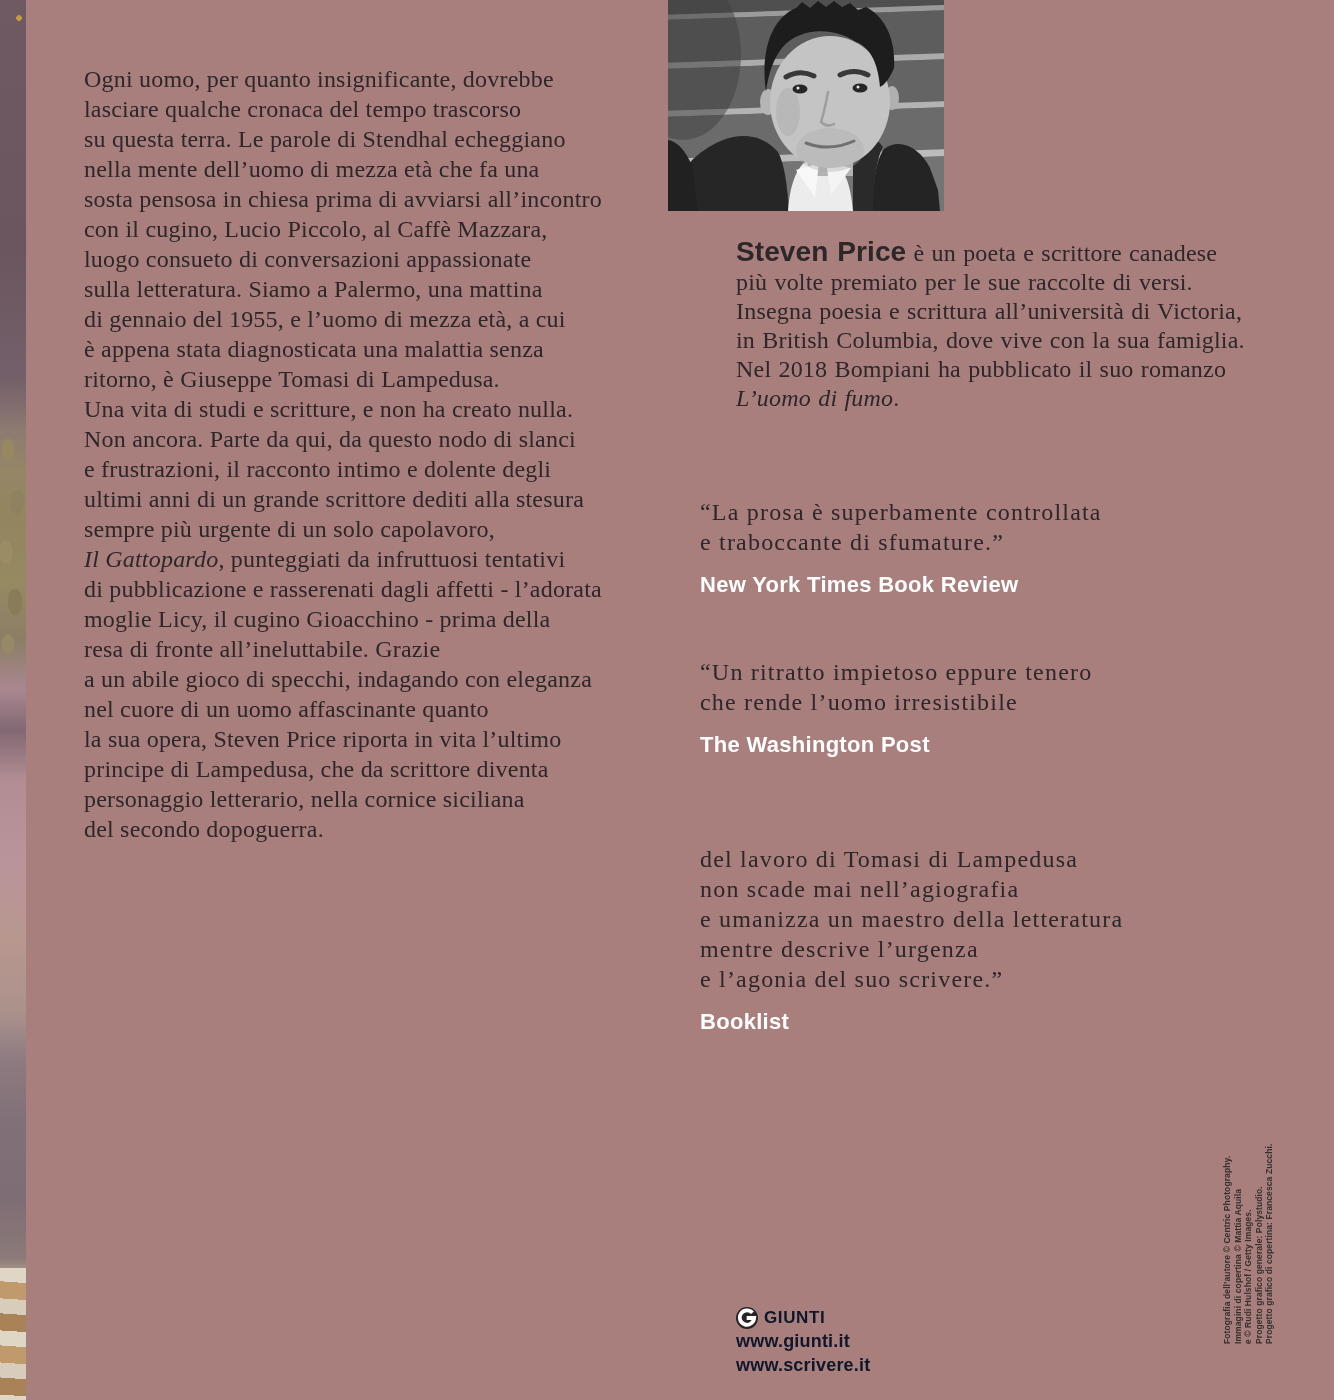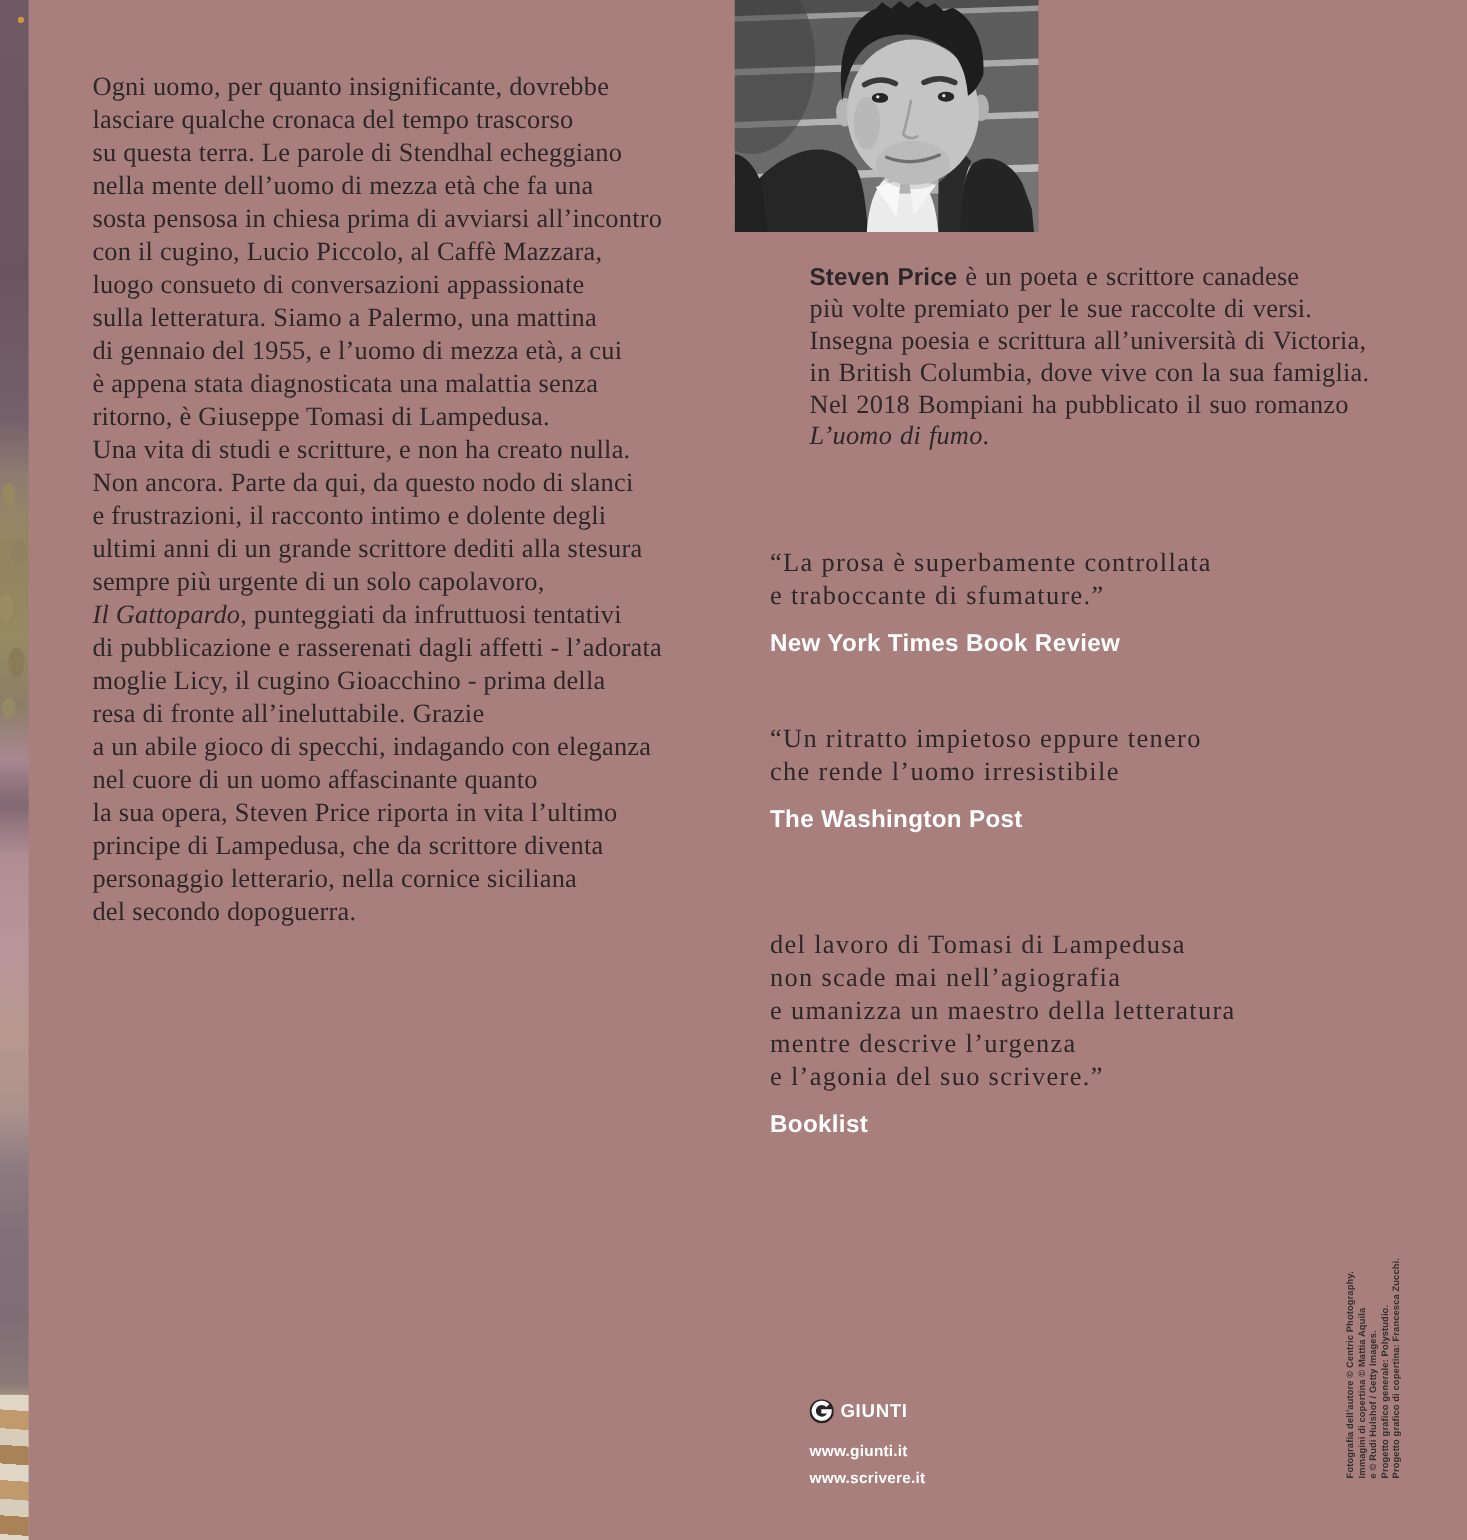--- a/index.html
+++ b/index.html
@@ -41,21 +41,21 @@
 
   
   .blurb{
     position:absolute;left:84px;top:64px;width:585px;
     font-size:24px;line-height:30px;letter-spacing:.2px;
   }
   .blurb .line,.bio .line{white-space:nowrap;}
   .seg.italic{font-style:italic;text-align:center;}
   .seg.bold{
     font-family:"Liberation Sans", sans-serif;font-weight:700;
-    font-size:22px;letter-spacing:.1px;
+    font-size:28px;letter-spacing:.1px;
   }
 
   
   .photo{position:absolute;left:668px;top:0;width:276px;height:211px;}
   .photo svg{display:block;}
 
   
   .bio{
     position:absolute;left:736px;top:237px;width:540px;
     font-size:24px;line-height:29px;letter-spacing:.2px;word-spacing:1px;
@@ -69,30 +69,30 @@
   .quote.q1{top:497px}
   .quote.q2{top:657px}
   .quote.q3{top:844px}
   .quote-source{
     margin-top:13px;
     font-family:"Liberation Sans", sans-serif;font-weight:700;
     font-size:22px;letter-spacing:.3px;color:#ffffff;
   }
 
   
-  .publisher{position:absolute;left:736px;top:1272px;color:#ffffff;}
+  .publisher{position:absolute;left:736px;top:1307px;color:#0f172a;}
   .logo-row{display:flex;align-items:center;gap:6px;height:22px;}
   .publisher-name{
     font-family:"Liberation Sans", sans-serif;font-weight:700;
     font-size:17px;letter-spacing:.6px;
   }
   .sites{
-    margin-top:13px;
-    font-family:"Liberation Sans", sans-serif;font-weight:700;
-    font-size:14px;line-height:24px;letter-spacing:.2px;
+    margin-top:0;
+    font-family:"Liberation Sans", sans-serif;font-weight:700;
+    font-size:18px;line-height:24px;letter-spacing:.2px;
   }
 
   
   .credits{
     position:absolute;left:1222px;top:1344px;width:218px;
     transform:rotate(-90deg);transform-origin:top left;
     font-family:"Liberation Sans", sans-serif;font-weight:700;
     font-size:8.5px;line-height:10.5px;letter-spacing:.1px;color:#33302f;
   }
   .credits .line{white-space:nowrap;}

